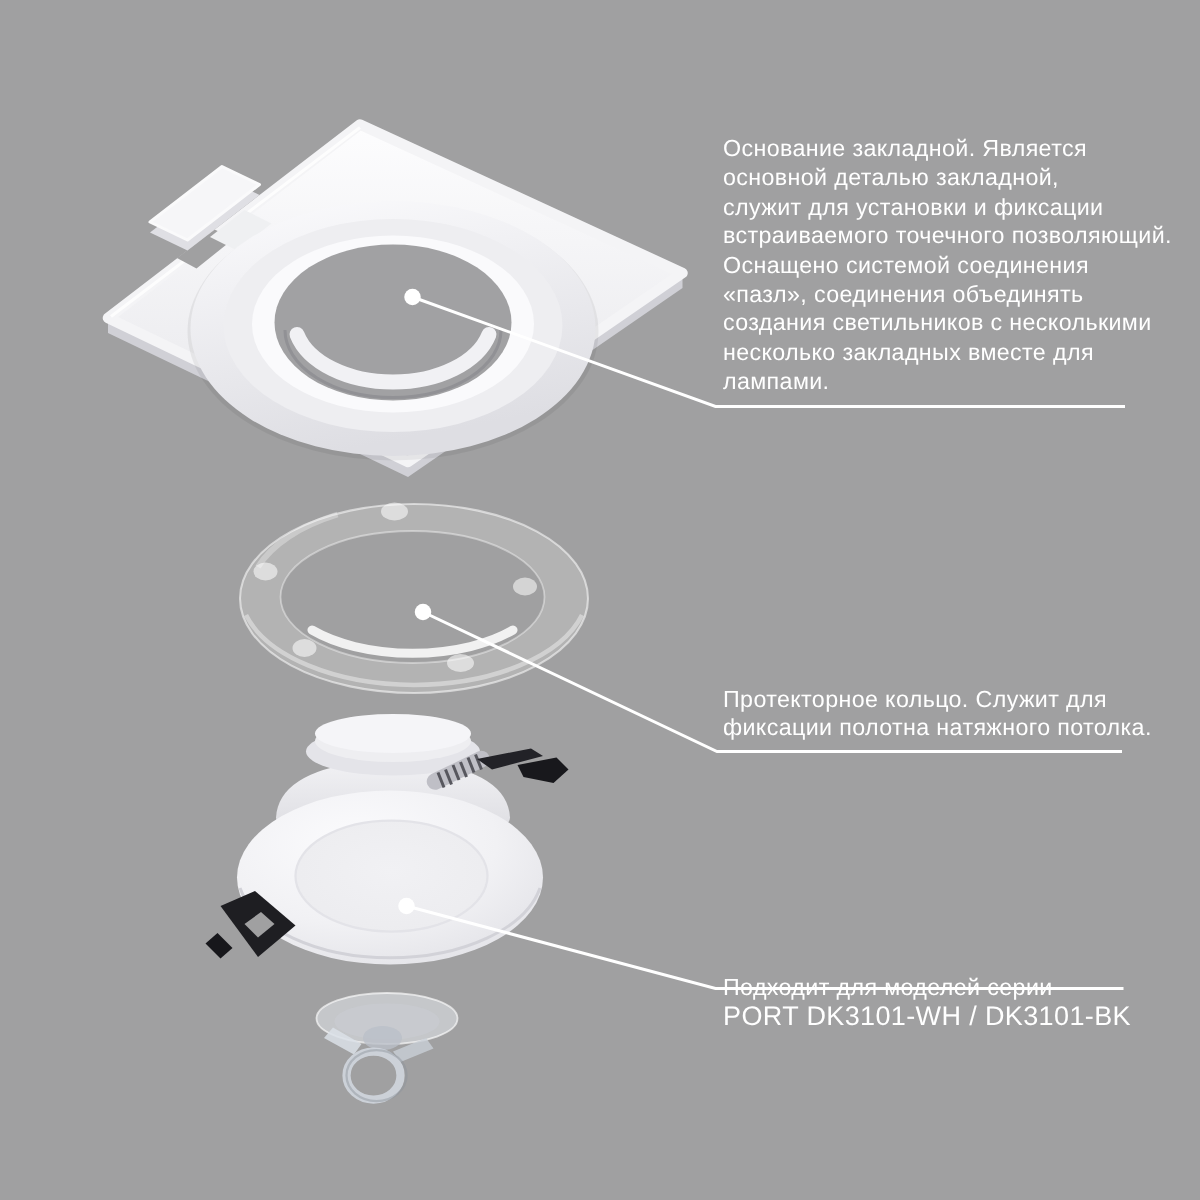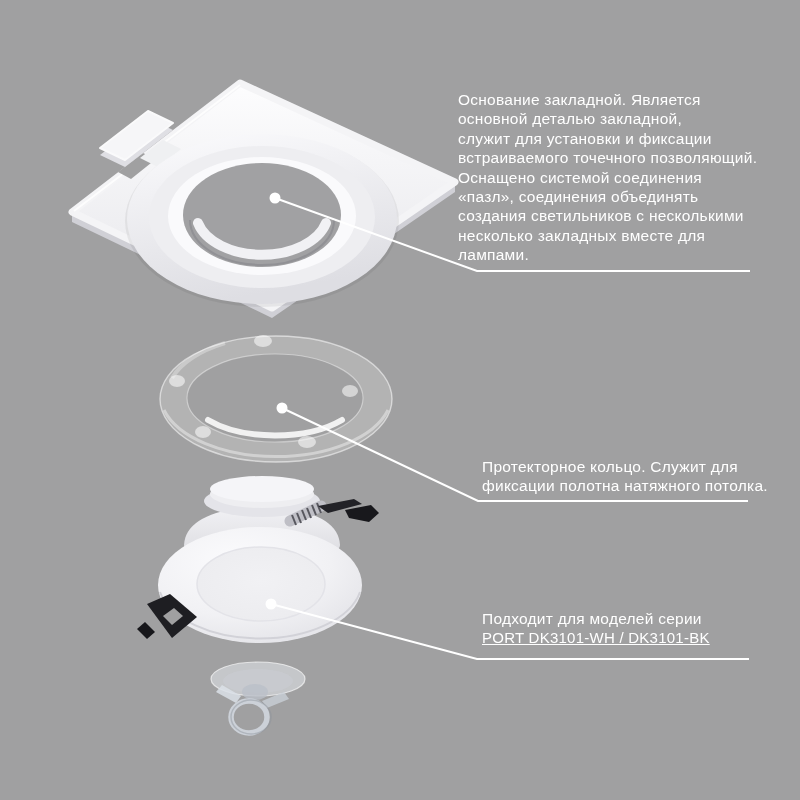--- a/index.html
+++ b/index.html
@@ -20,21 +20,21 @@
   }
   .note{
     position:absolute;
     color:#ffffff;
     font-size:15.5px;
     line-height:19.4px;
     letter-spacing:0.25px;
     white-space:nowrap;
   }
   .note-line{display:block;}
-  .mono-note{font-size:15px;text-decoration:underline;}
+  .mono-note{font-size:18px;}
 </style>
 </head>
 <body>
 
 <div class="stage">
 
   <svg class="art" viewBox="0 0 800 800" aria-hidden="true">
     <defs>
       <linearGradient id="plateGrad" x1="0" y1="0" x2="0" y2="1">
         <stop offset="0" stop-color="#fdfdfe"></stop>
@@ -155,35 +155,35 @@
         <polyline points="282,408 478,501 748,501"></polyline>
         <circle cx="282" cy="408" r="5.5" fill="#ffffff" stroke="none"></circle>
       </g>
       <g>
         <polyline points="271,604 477,659 749,659"></polyline>
         <circle cx="271" cy="604" r="5.5" fill="#ffffff" stroke="none"></circle>
       </g>
     </g>
   </svg>
 
-  <div class="note" style="left:458px; top:90px;">
+  <div class="note" style="left:482px; top:90px;">
     <span class="note-line">Основание закладной. Является</span>
     <span class="note-line">основной деталью закладной,</span>
     <span class="note-line">служит для установки и фиксации</span>
     <span class="note-line">встраиваемого точечного позволяющий.</span>
     <span class="note-line">Оснащено системой соединения</span>
     <span class="note-line">«пазл», соединения объединять</span>
     <span class="note-line">создания светильников с несколькими</span>
     <span class="note-line">несколько закладных вместе для</span>
     <span class="note-line">лампами.</span>
   </div>
 
   <div class="note" style="left:482px; top:457px;">
     <span class="note-line">Протекторное кольцо. Служит для</span>
     <span class="note-line">фиксации полотна натяжного потолка.</span>
   </div>
 
-  <div class="note" style="left:482px; top:609px;">
+  <div class="note" style="left:482px; top:649px;">
     <span class="note-line">Подходит для моделей серии</span>
     <span class="note-line mono-note">PORT DK3101-WH / DK3101-BK</span>
   </div>
 
 </div>
 
 </body></html>

